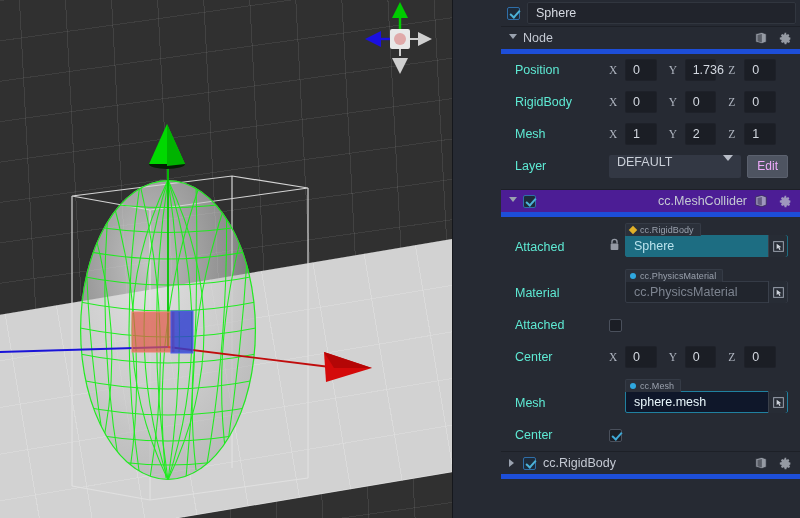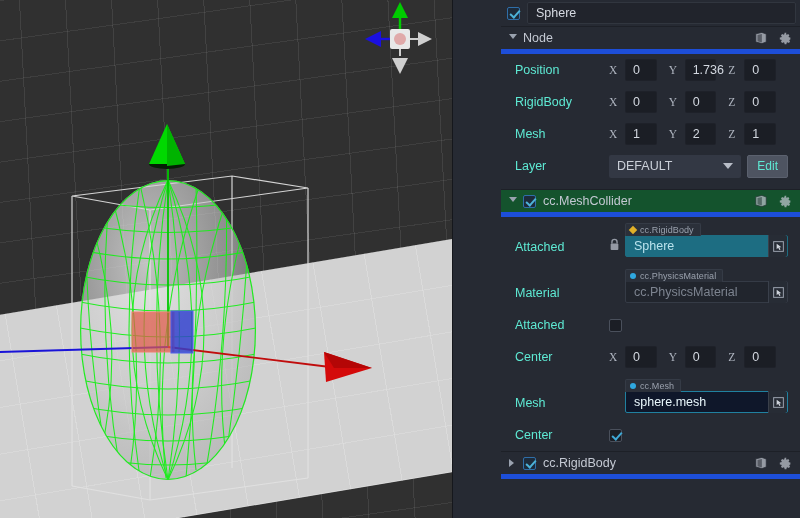--- a/index.html
+++ b/index.html
@@ -102,21 +102,21 @@
   .comp-head {
     display: flex; align-items: center;
     height: 28px;
     padding: 0 8px 0 8px;
     gap: 7px;
     border-top: 1px solid #1d2027;
     border-bottom: 5px solid #1d4ed8;
     background: #262a33;
     cursor: pointer;
   }
-  .comp-head.expanded { background: #14532d; }
+  .comp-head.expanded { background: #4c1d95; text-align: right; }
   .comp-head .title { flex: 1; color: #c4c9d3; font-size: 12.5px; }
   .tri {
     width: 0; height: 0; flex: 0 0 8px;
     border-left: 5px solid #9aa2af;
     border-top: 4px solid transparent;
     border-bottom: 4px solid transparent;
     margin-right: -1px;
   }
   .tri.down {
     border-left: 4px solid transparent;
@@ -160,39 +160,39 @@
     font-size: 12.5px;
     margin-right: 12px;
     cursor: text;
   }
 
   
   .select {
     flex: 1; height: 23px;
     background: #333844;
     border-radius: 2px;
-    display: flex; align-items: center;
+    display: flex; align-items: flex-start;
     padding: 0 8px;
     color: #cbd0d9; font-size: 12.5px;
     position: relative;
     cursor: pointer;
   }
   .select .cap { flex: 1; }
   .caret {
     width: 0; height: 0;
     border-left: 5px solid transparent;
     border-right: 5px solid transparent;
     border-top: 6px solid #b8bdc7;
   }
   .btn-edit {
     height: 23px; margin-left: 6px; margin-right: 12px;
     background: #4e5461;
     border: 1px solid #5b616e;
     border-radius: 2px;
-    color: #5eead4; font-size: 12px;
+    color: #f0abfc; font-size: 12px;
     padding: 0 9px;
     display: flex; align-items: center;
     cursor: pointer;
   }
 
   
   .row.asset { height: 46px; align-items: flex-end; padding-bottom: 6px; }
   .row.asset .lbl { padding-bottom: 3px; }
   .lock { width: 16px; flex: 0 0 16px; margin-bottom: 3px; opacity: .75; }
   .assetwrap { flex: 1; margin-right: 12px; position: relative; }

